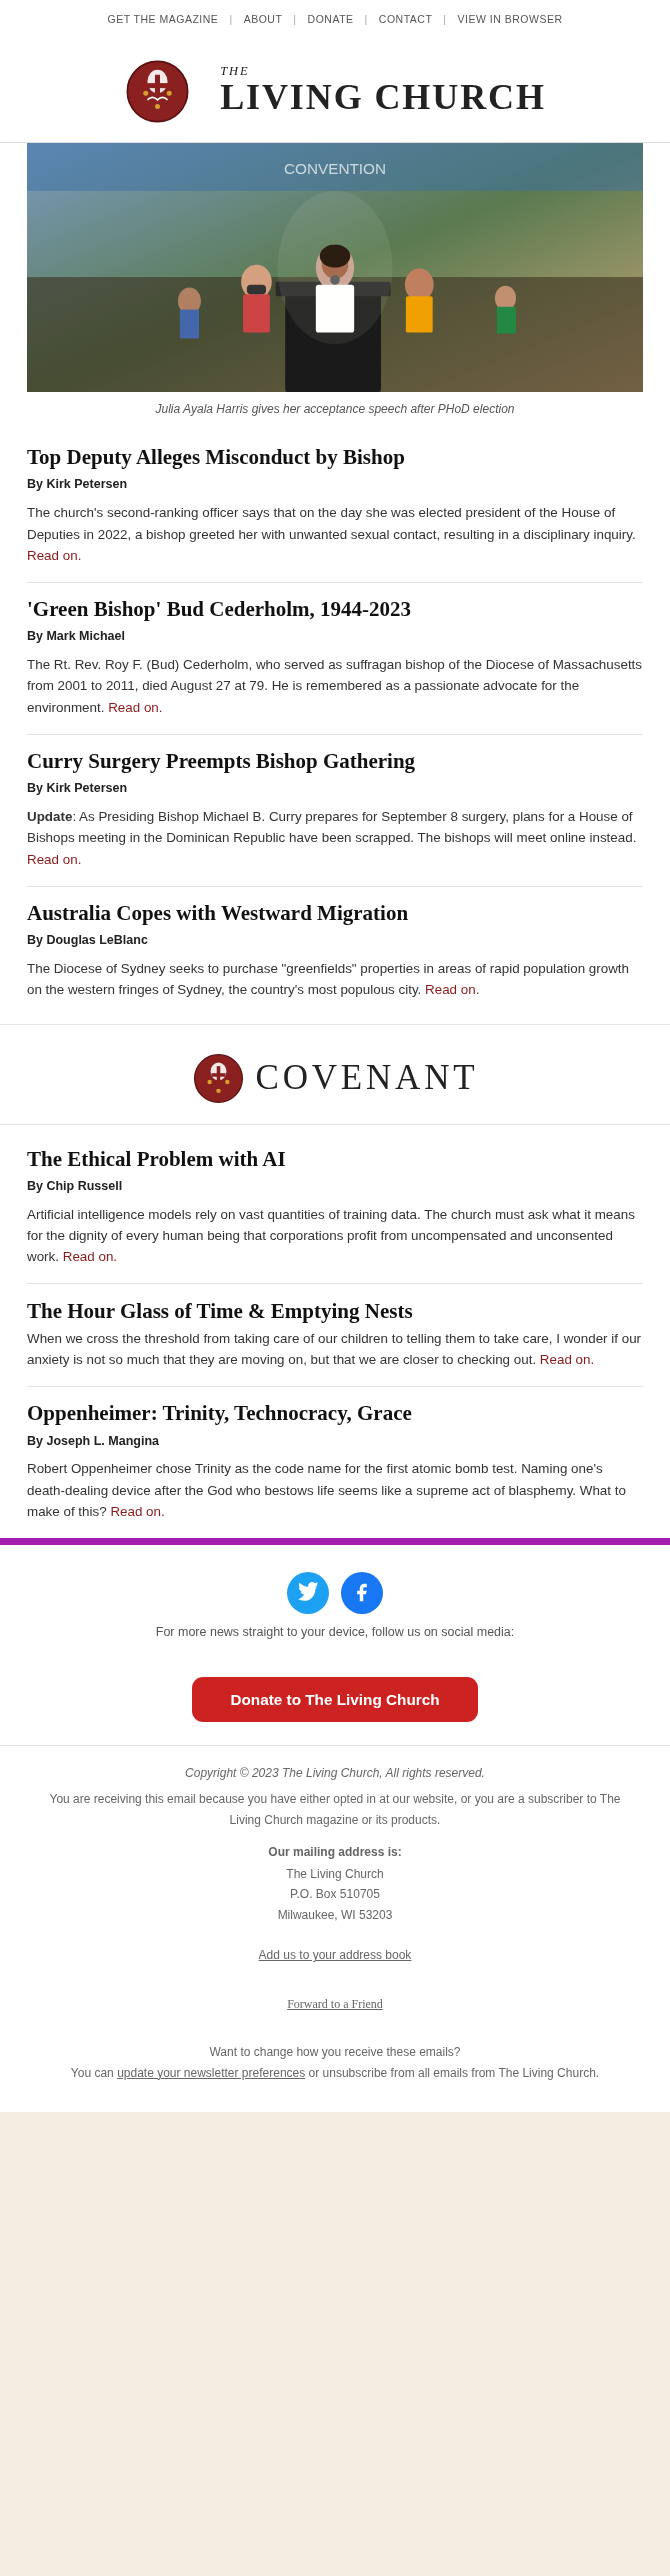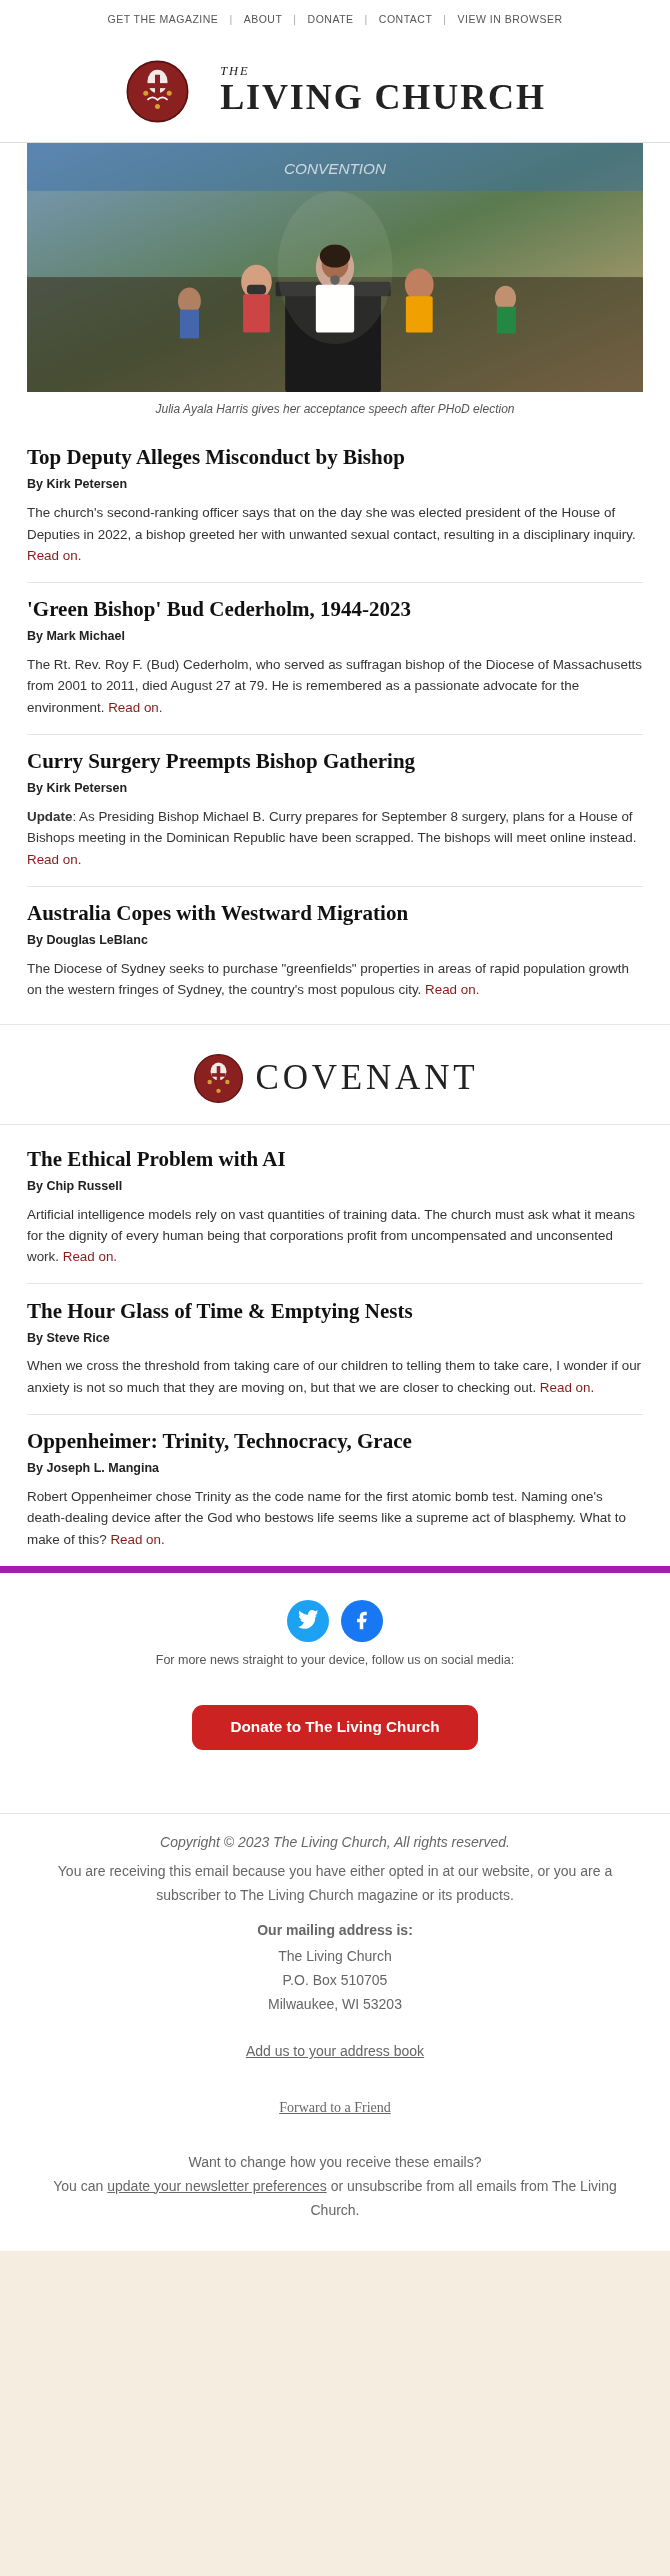--- a/index.html
+++ b/index.html
@@ -77,21 +77,20 @@
     
     .hero-bg {
       width: 100%;
       height: 249px;
       background: 
         radial-gradient(ellipse at 50% 40%, #c8b89a 0%, #a08060 40%, #6b7c5e 70%, #3a5a8c 100%);
       position: relative;
       display: flex;
       align-items: flex-start;
       justify-content: center;
-      font-style: italic;
     }
     .hero-caption {
       font-family: Arial, sans-serif;
       font-size: 12px;
       color: #555;
       text-align: center;
       padding: 9.6px 27px 15.3px;
       font-style: italic;
     }
     
@@ -204,25 +203,24 @@
       text-decoration: none;
       cursor: pointer;
       border: none;
     }
     
     .footer {
       background: #fff;
       padding: 17px 38px 29px;
       text-align: center;
       font-family: Arial, sans-serif;
-      font-size: 14px;
+      font-size: 12px;
       color: #666;
       line-height: 1.7;
       border-top: 1px solid #e5e5e5;
-      margin-top: 40px;
     }
     .footer .copyright {
       font-style: italic;
       margin-bottom: 5.8px;
     }
     .footer .mailing-title {
       font-weight: bold;
       margin-top: 11.5px;
       margin-bottom: 1.9px;
     }
@@ -382,21 +380,20 @@
     <div class="article">
       <h2>The Ethical Problem with AI</h2>
       <p class="byline">By Chip Russell</p>
       <p>
         <span>Artificial intelligence models rely on vast quantities of training data. The church must ask what it means for the dignity of every human being that corporations profit from uncompensated and unconsented work.</span> <a href="#">Read on.</a>
       </p>
     </div>
 
     <div class="article">
       <h2>The Hour Glass of Time &amp; Emptying Nests</h2>
-      <p class="byline">By Steve Rice</p>
       <p>
         <span>When we cross the threshold from taking care of our children to telling them to take care, I wonder if our anxiety is not so much that they are moving on, but that we are closer to checking out.</span> <a href="#">Read on.</a>
       </p>
     </div>
 
     <div class="article">
       <h2>Oppenheimer: Trinity, Technocracy, Grace</h2>
       <p class="byline">By Joseph L. Mangina</p>
       <p>
         <span>Robert Oppenheimer chose Trinity as the code name for the first atomic bomb test. Naming one's death-dealing device after the God who bestows life seems like a supreme act of blasphemy. What to make of this?</span> <a href="#">Read on.</a>

